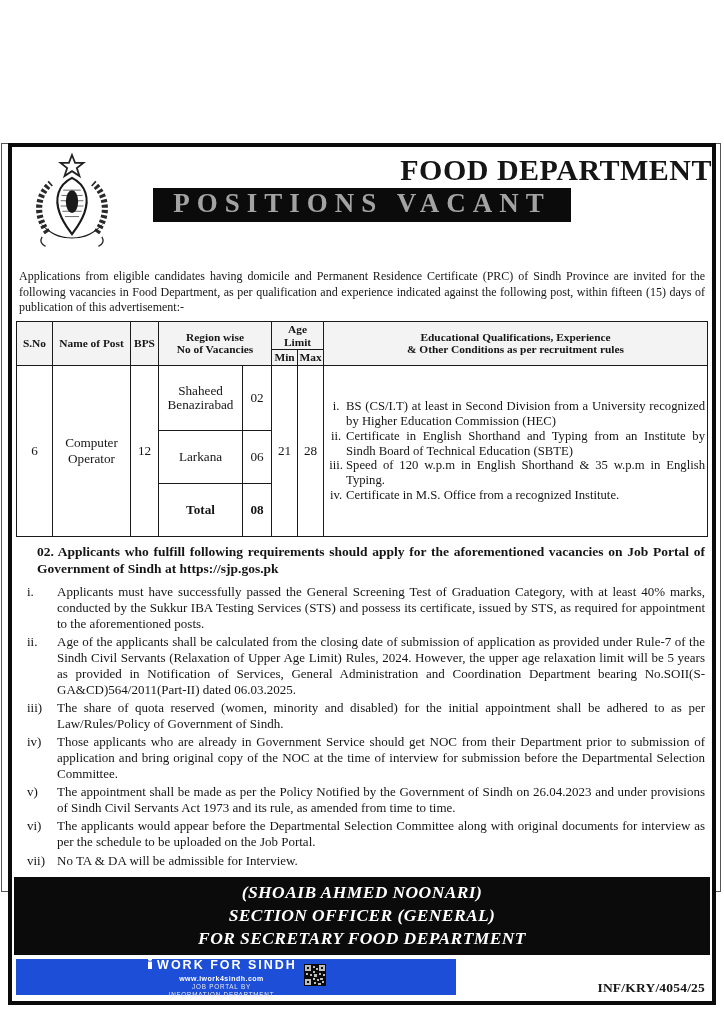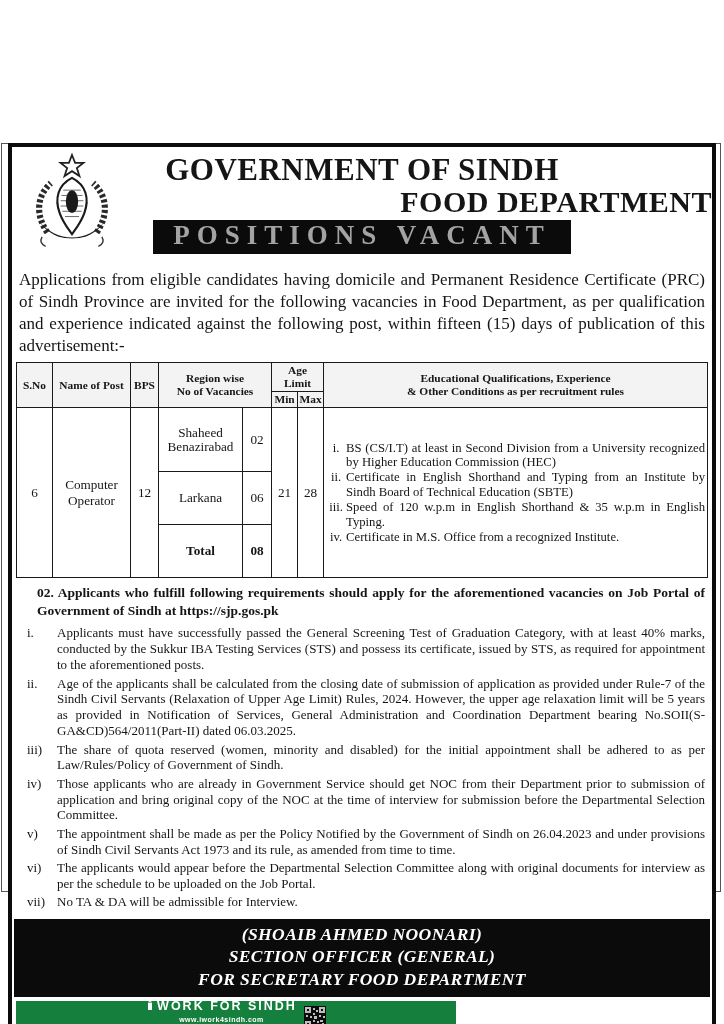--- a/index.html
+++ b/index.html
@@ -16,21 +16,21 @@
   .ad-header { position:relative; height:118px; }
   .emblem { position:absolute; left:16px; top:5px; }
   .titles { text-align:center; padding-top:7px; }
   .org1 { font-size:31px; font-weight:bold; letter-spacing:0.5px; line-height:1.04; }
   .org2 { font-size:30px; font-weight:bold; letter-spacing:0.5px; line-height:1.04;text-align:right; }
   .banner-wrap { text-align:center; margin-top:3px; }
   .banner { display:inline-block; background:#0b0b0b; color:#a3a3a3; font-weight:bold;
             font-size:27px; letter-spacing:7px; padding:1px 20px 3px 20px; line-height:1.1; }
 
   
-  .intro { padding:4px 7px 4px 7px; font-size:17px; line-height:1.3; text-align:justify; }
+  .intro { padding:4px 7px 4px 7px; font-size:12px; line-height:1.3; text-align:justify; }
 
   
   table.vac { border-collapse:collapse; width:calc(100% - 8px); margin:1px 4px 2px 4px;
               table-layout:fixed; }
   table.vac th, table.vac td { border:1.4px solid #1a1a1a; }
   table.vac th { font-size:11.4px; font-weight:bold; text-align:center; line-height:1.12;
                  padding:1px 1px; background:#f3f3f3; }
   table.vac td { font-size:13.2px; text-align:center; vertical-align:middle; padding:18px 2px; }
   td.region-name { font-size:12.8px; line-height:1.05; }
   td.bold { font-weight:bold; }
@@ -50,21 +50,21 @@
   .note .txt { flex:1; font-size:13px; line-height:1.22; text-align:justify; }
 
   
   .sig { background:#0b0b0b; color:#fff; text-align:center; margin:1px 2px 2px 2px;
          padding:4px 0 6px 0;font-style:italic; }
   .sig-line { font-size:17.5px; font-weight:bold; line-height:1.3; letter-spacing:0.4px; }
 
   
   .footer-strip { position:relative; height:42px; margin:0 2px 2px 2px; background:#fff; }
   .iwork-box { position:absolute; left:2px; top:2px; width:440px; height:36px;
-               background:#15803d; color:#fff; display:flex; align-items:center;
+               background:#1d4ed8; color:#fff; display:flex; align-items:center;
                justify-content:center; }
   .iwork-center { display:flex; align-items:center; gap:7px; }
   .iwork-text { text-align:center; font-family:"Liberation Sans","DejaVu Sans",sans-serif; }
   .iwork-line1 { display:flex; align-items:center; justify-content:center; gap:3px; }
   .iwork-title { font-size:12.5px; font-weight:bold; letter-spacing:2px; line-height:1; }
   .iwork-url { font-size:7px; font-weight:bold; letter-spacing:0.5px; line-height:1.3; }
   .iwork-sub { font-size:6.3px; letter-spacing:0.8px; line-height:1.25; color:#e8e8e8; }
   .ref { position:absolute; right:5px; bottom:3px; font-weight:bold; font-size:13.5px;
          letter-spacing:0.2px; }
 </style>
@@ -90,21 +90,20 @@
           <line x1="39" y1="66" x2="61" y2="66"></line>
             <line x1="42" y1="72" x2="58" y2="72"></line>
         </g>
         <ellipse cx="50" cy="55" rx="7" ry="13" fill="#1a1a1a"></ellipse>
         <path d="M13,78 A45,45 0 0 0 87,78 A52,60 0 0 1 13,78 Z" fill="#1a1a1a"></path>
         <path d="M24,93 Q50,102 76,93" fill="none" stroke="#fff" stroke-width="1.4"></path>
         <path d="M16,95 Q12,102 20,106 M84,95 Q88,102 80,106" fill="none" stroke="#333" stroke-width="1.6"></path>
       </svg>
     </span>
     <div class="titles">
-      <div class="org1">GOVERNMENT OF SINDH</div>
       <div class="org2">FOOD DEPARTMENT</div>
       <div class="banner-wrap">
         <span class="banner">POSITIONS VACANT</span>
       </div>
     </div>
   </div>
 
   <div class="intro">Applications from eligible candidates having domicile and Permanent Residence Certificate (PRC) of Sindh Province are invited for the following vacancies in Food Department, as per qualification and experience indicated against the following post, within fifteen (15) days of publication of this advertisement:-</div>
 
   <table class="vac">

